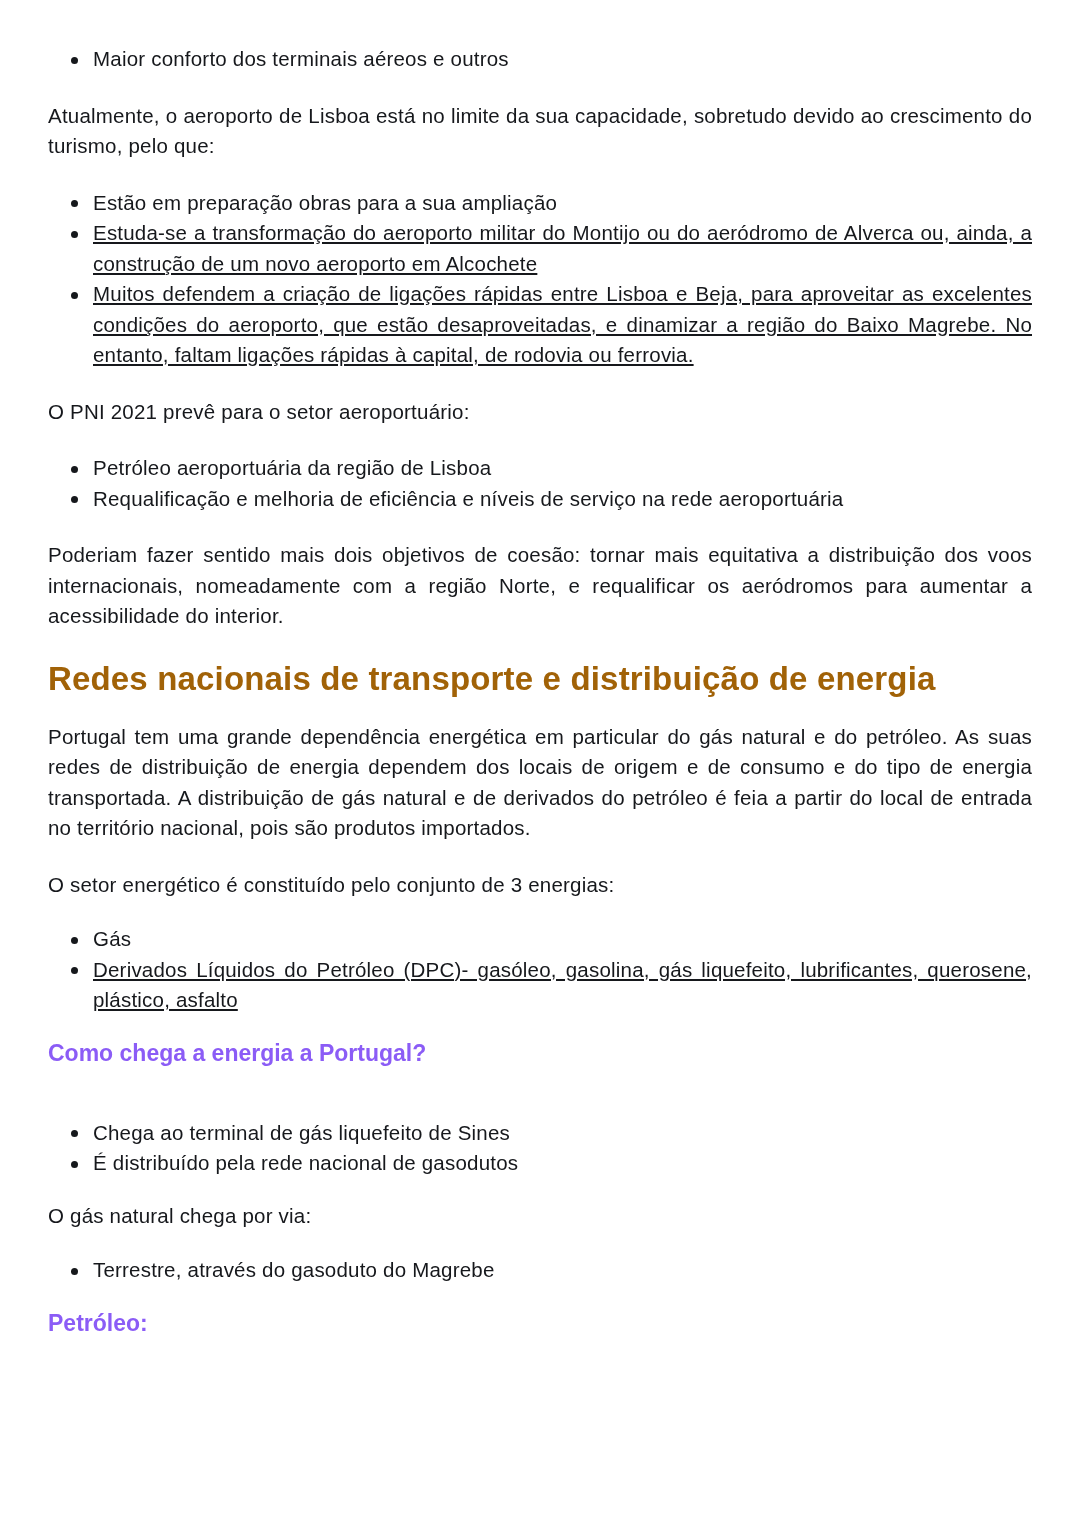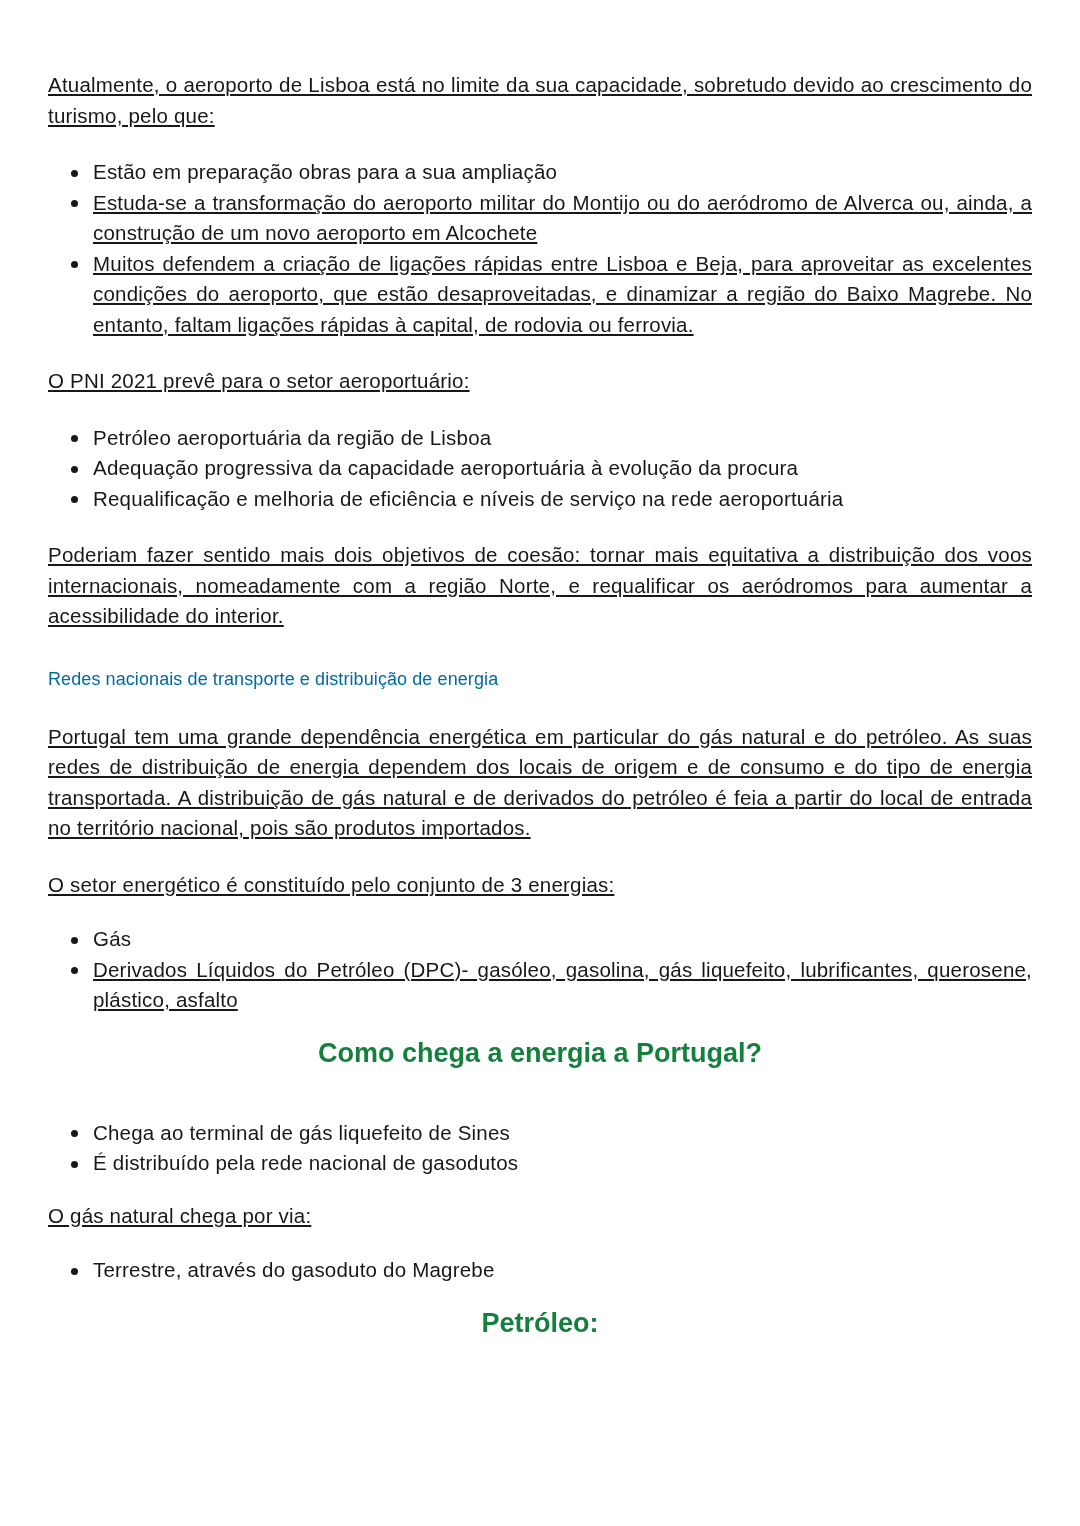--- a/index.html
+++ b/index.html
@@ -29,41 +29,40 @@
 
   p.para {
     margin: 0;
     padding: 0;
     font-size: 20.5px;
     line-height: 30.5px;
     text-align: justify;
     text-justify: inter-word;
     color: #16181c;
     letter-spacing: 0.01em;
-    text-decoration: underline;
   }
 
   h2.section-heading {
     margin: 0;
     padding: 0;
-    font-size: 18px;
+    font-size: 33px;
     line-height: 34px;
-    font-weight: 400;
-    color: #0369a1;
+    font-weight: 700;
+    color: #a16207;
     letter-spacing: 0.005em;
   }
 
   p.bold-label {
     margin: 0;
     padding: 0;
-    font-size: 27px;
+    font-size: 23px;
     line-height: 30px;
     font-weight: 700;
-    color: #15803d;
-    text-align: center;
+    color: #8b5cf6;
+    text-align: left;
   }
 
   ul.bullets {
     margin: 0;
     padding: 0;
     list-style: none;
   }
 
   ul.bullets > li {
     position: relative;
@@ -91,20 +90,23 @@
   .gap-22 { height: 22px; }
   .gap-24 { height: 24px; }
   .gap-26 { height: 26px; }
   .gap-30 { height: 30px; }
 </style>
 </head>
 <body>
 
 <div class="page">
 
+  <ul class="bullets">
+    <li class="left">Maior conforto dos terminais aéreos e outros</li>
+  </ul>
 
   <div class="gap-26"></div>
 
   <p class="para">Atualmente, o aeroporto de Lisboa está no limite da sua capacidade, sobretudo devido ao crescimento do turismo, pelo que:</p>
 
   <div class="gap-26"></div>
 
   <ul class="bullets">
     <li class="left">Estão em preparação obras para a sua ampliação</li>
     <li class="justify">Estuda-se a transformação do aeroporto militar do Montijo ou do aeródromo de Alverca ou, ainda, a construção de um novo aeroporto em Alcochete</li>
@@ -112,21 +114,20 @@
   </ul>
 
   <div class="gap-26"></div>
 
   <p class="para">O PNI 2021 prevê para o setor aeroportuário:</p>
 
   <div class="gap-26"></div>
 
   <ul class="bullets">
     <li class="left">Petróleo aeroportuária da região de Lisboa</li>
-    <li class="left">Adequação progressiva da capacidade aeroportuária à evolução da procura</li>
     <li class="left">Requalificação e melhoria de eficiência e níveis de serviço na rede aeroportuária</li>
   </ul>
 
   <div class="gap-26"></div>
 
   <p class="para">Poderiam fazer sentido mais dois objetivos de coesão: tornar mais equitativa a distribuição dos voos internacionais, nomeadamente com a região Norte, e requalificar os aeródromos para aumentar a acessibilidade do interior.</p>
 
   <div class="gap-30"></div>
 
   <h2 class="section-heading">Redes nacionais de transporte e distribuição de energia</h2>

